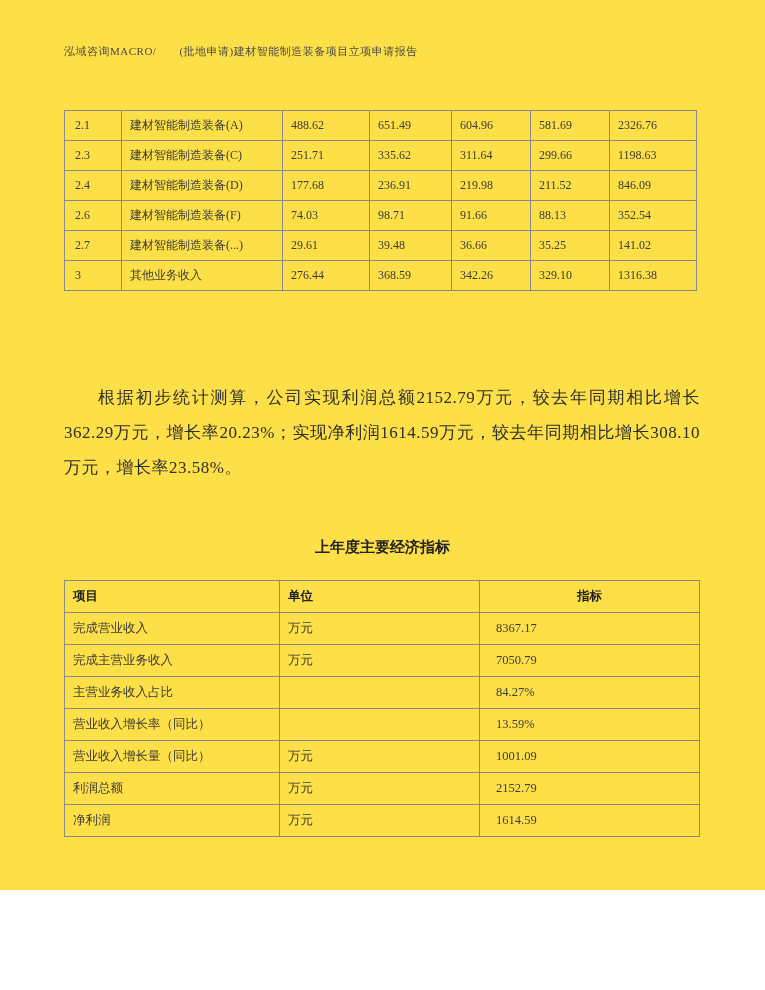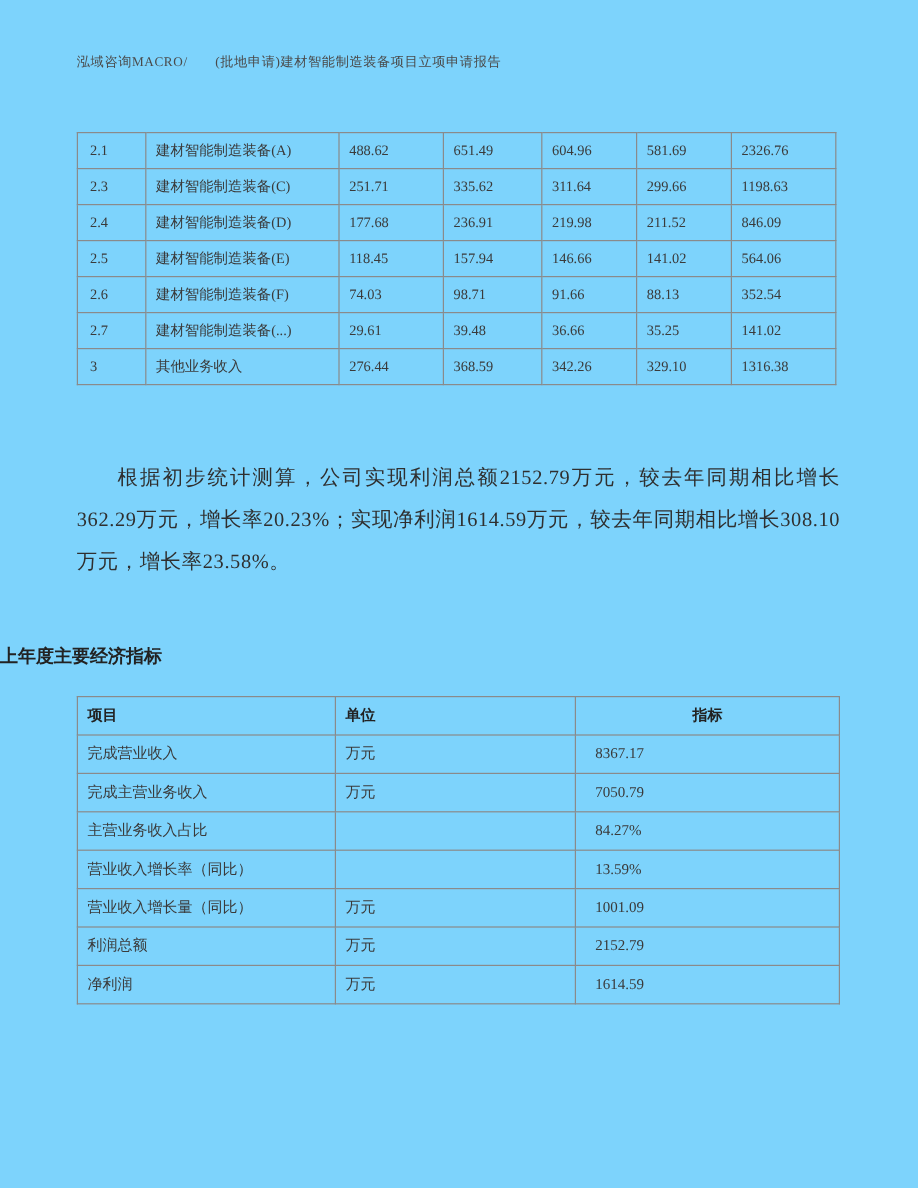--- a/index.html
+++ b/index.html
@@ -3,22 +3,22 @@
 <meta charset="utf-8">
 <style>
   html, body {
     margin: 0;
     padding: 0;
     background: #ffffff;
   }
   .page {
     position: relative;
     width: 765px;
-    height: 990px;
-    background: #7dd3fc;
+    height: 890px;
+    background: #fde047;
     font-family: "Liberation Serif", "DejaVu Serif", serif;
     color: #3a3a3a;
     overflow: hidden;
   }
   .doc-header {
     position: absolute;
     top: 44px;
     left: 64px;
     width: 640px;
     font-size: 11px;
@@ -58,20 +58,21 @@
     text-align: justify;
     color: #2f2f2f;
     letter-spacing: 0.5px;
   }
   
   .section-title {
     position: absolute;
     top: 538px;
     left: 0;
     width: 765px;
+    text-align: center;
     font-size: 15px;
     font-weight: bold;
     color: #222222;
     font-family: "Liberation Sans", "DejaVu Sans", sans-serif;
   }
   
   .indicators-table {
     position: absolute;
     top: 580px;
     left: 64px;
@@ -134,29 +135,20 @@
           <td>1198.63</td>
         </tr>
         <tr>
           <td>2.4</td>
           <td>建材智能制造装备(D)</td>
           <td>177.68</td>
           <td>236.91</td>
           <td>219.98</td>
           <td>211.52</td>
           <td>846.09</td>
-        </tr>
-        <tr>
-          <td>2.5</td>
-          <td>建材智能制造装备(E)</td>
-          <td>118.45</td>
-          <td>157.94</td>
-          <td>146.66</td>
-          <td>141.02</td>
-          <td>564.06</td>
         </tr>
         <tr>
           <td>2.6</td>
           <td>建材智能制造装备(F)</td>
           <td>74.03</td>
           <td>98.71</td>
           <td>91.66</td>
           <td>88.13</td>
           <td>352.54</td>
         </tr>

